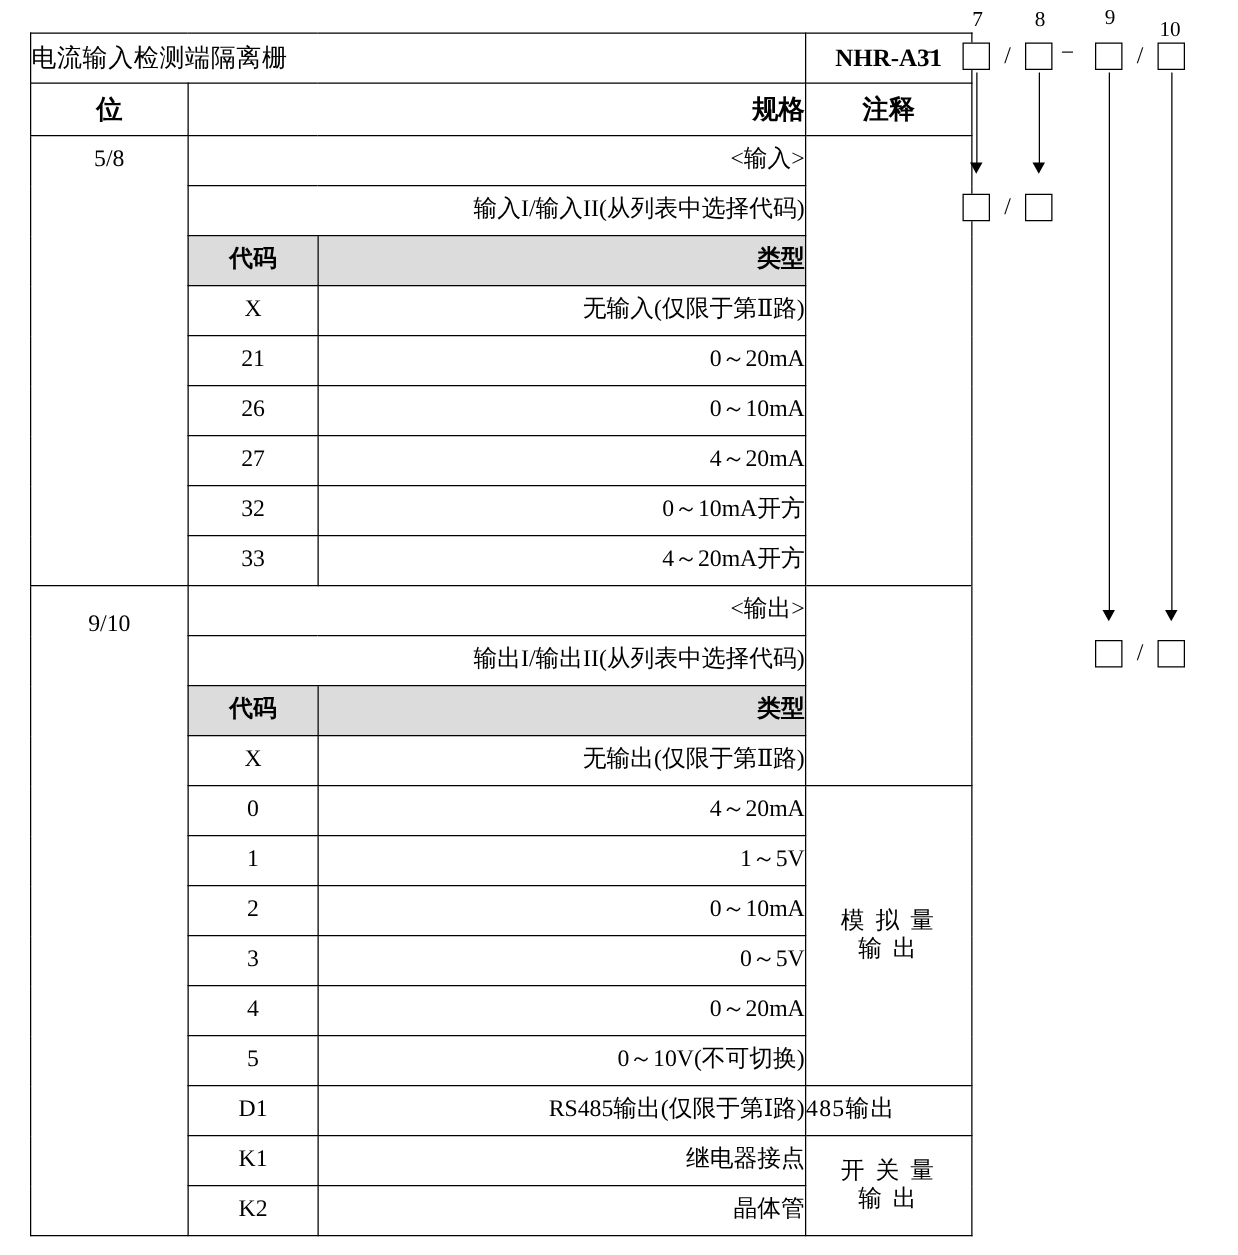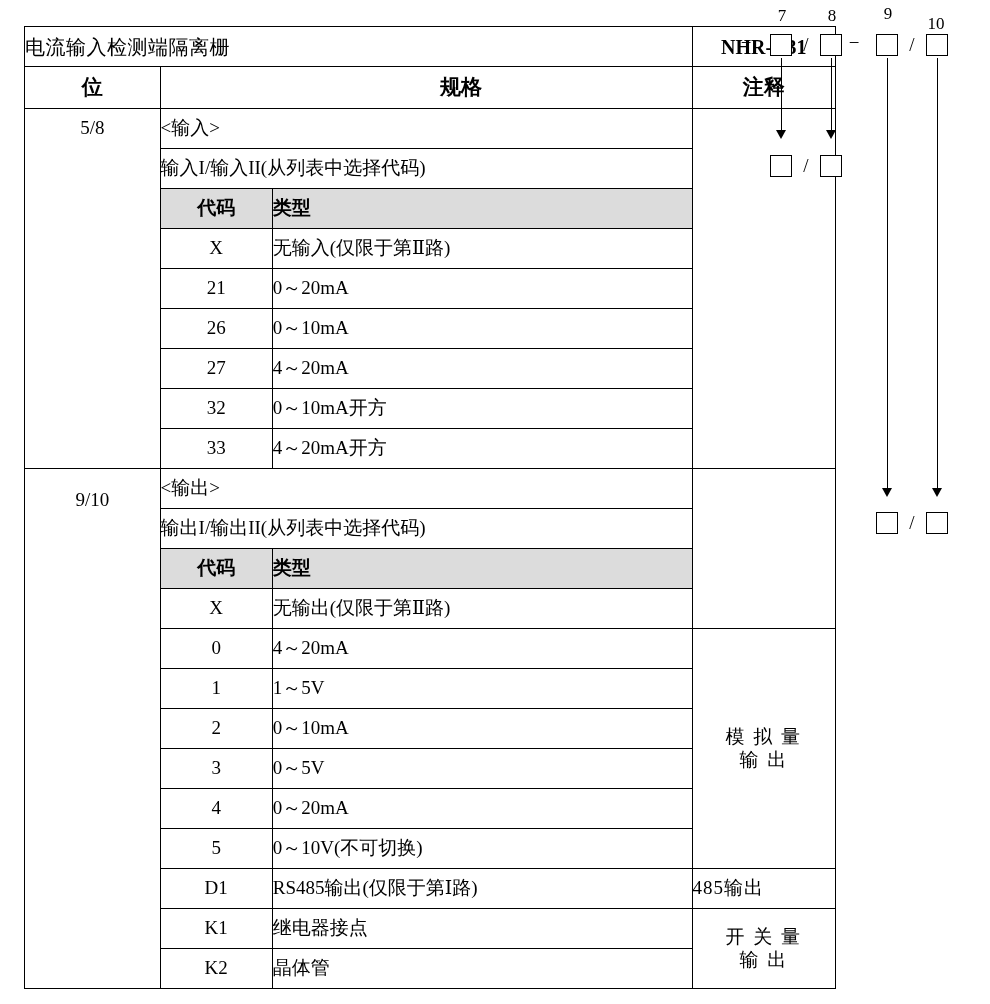--- a/index.html
+++ b/index.html
@@ -19,40 +19,40 @@
     position: relative;
     width: 990px;
     height: 1004px;
   }
 
   
   .spec-table {
     position: absolute;
     left: 24px;
     top: 26px;
-    width: 812px;
+    width: 754px;
     border-collapse: collapse;
     table-layout: fixed;
   }
   .spec-table td {
     border: 1px solid #000000;
     font-size: 19px;
     line-height: 1.2;
     padding: 0;
     vertical-align: middle;
     height: 40px;
     box-sizing: border-box;
   }
   .col-pos   { width: 104px; }
   .col-code  { width: 86px;  }
   .col-type  { width: 322px; }
   .col-note  { width: 110px; }
 
   .cell-center { text-align: center; }
-  .cell-left   { text-align: left; padding-left: 14px; }
+  .cell-left   { text-align: right; padding-left: 14px; }
 
   .title-row td {
     height: 40px;
     font-size: 20px;
   }
   .title-main {
     text-align: left;
     padding-left: 6px;
     letter-spacing: 0.5px;
   }
@@ -60,21 +60,21 @@
     text-align: center;
     font-weight: bold;
     font-family: "Liberation Serif", serif;
   }
   .header-row td {
     font-weight: bold;
     font-size: 21px;
     height: 42px;
   }
   .header-row .hdr-pos { text-align: center; }
-  .header-row .hdr-spec { text-align: center; padding-left: 70px; }
+  .header-row .hdr-spec { text-align: right; padding-left: 70px; }
   .header-row .hdr-note { text-align: center; }
 
   .subhdr {
     background: #dcdcdc;
     font-weight: bold;
   }
   .nb-bottom { border-bottom: none !important; }
 
   .tight { font-size: 18px; }
   .note-vert {

